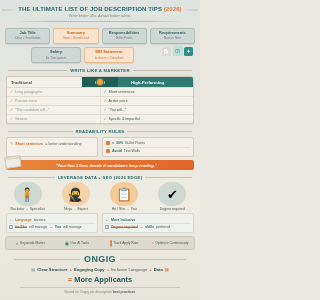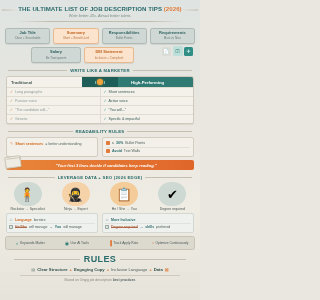--- a/index.html
+++ b/index.html
@@ -347,31 +347,32 @@
     </div>
     <div class="tag">
       <span class="tg-ic t4">◔</span>
       <span>Optimize Continuously</span>
     </div>
   </div>
 
   <div class="footer">
     <div class="brand-row">
       <div class="ln"></div>
-      <div class="brand"><span>RULES</span></div>
+      <div class="brand"><span>ONGIG</span></div>
       <div class="ln"></div>
     </div>
     <div class="formula">
       <span style="color:#7f8f8b">▤</span>
       <span class="bd">Clear Structure</span>
       <span class="plus">+</span>
       <span class="bd">Engaging Copy</span>
       <span class="plus">+</span>
       <span>Inclusive Language</span>
       <span class="plus">+</span>
       <span class="bd">Data</span>
       <span style="color:#e07b39">▦</span>
     </div>
+    <div class="more"><span class="eq">=</span> <span>More Applicants</span></div>
     <div class="foot-rule"></div>
     <div class="foot-note"><span>Based on Ongig job description </span><span class="bd">best practices</span></div>
   </div>
 
 </div>
 
 </body></html>

